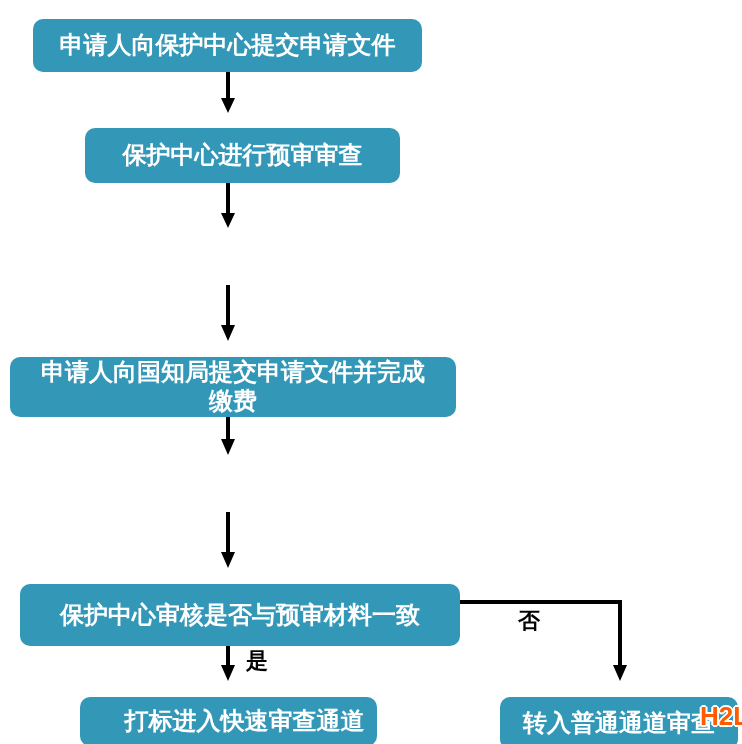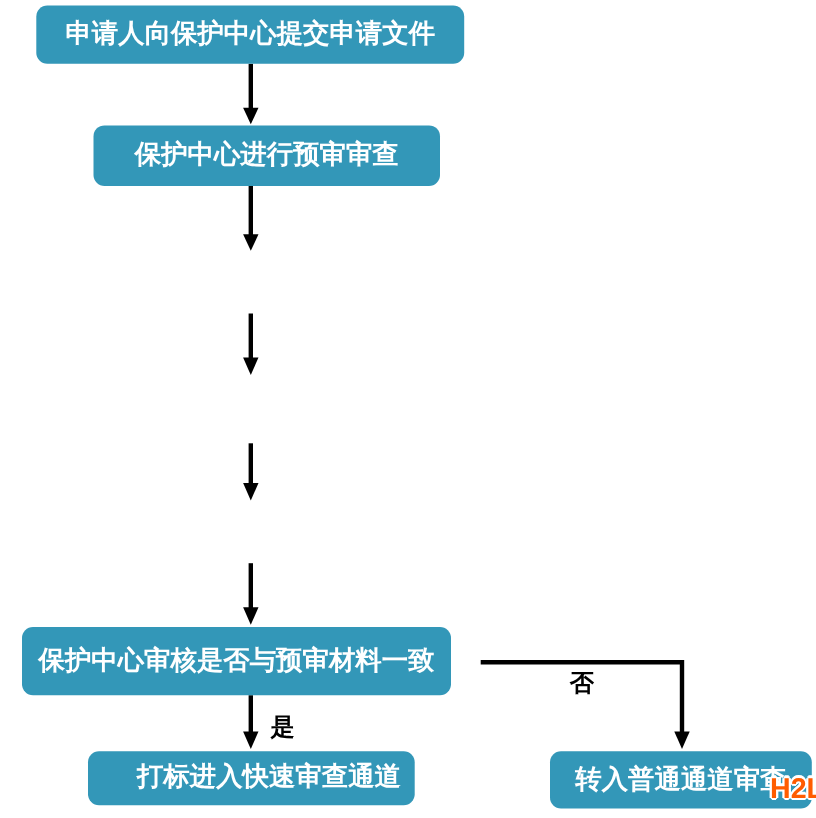--- a/index.html
+++ b/index.html
@@ -20,20 +20,21 @@
     border-radius:10px;
     color:#ffffff;
     display:flex; align-items:center; justify-content:center;
     text-align:center;
     font-weight:700;
     font-size:24px;
     line-height:1.2;
     white-space:nowrap;
     z-index:2;
     padding:0 8px;
+    margin-top:14px;
   }
   .node.wrap { white-space:normal; padding:0 22px; }
   .edge-label {
     position:absolute;
     color:#000000;
     font-weight:700;
     font-size:22px;
     z-index:3;
   }
   .watermark {
@@ -84,23 +85,26 @@
 
   <div class="node" style="left:33px; top:5px; width:389px; height:53px;">
     <span>申请人向保护中心提交申请文件</span>
   </div>
 
   <div class="node" style="left:85px; top:114px; width:315px; height:55px;">
     <span>保护中心进行预审审查</span>
   </div>
 
 
+  <div class="node wrap" style="left:10px; top:343px; width:446px; height:60px;">
+    <span>申请人向国知局提交申请文件并完成缴费</span>
+  </div>
 
 
-  <div class="node" style="left:20px; top:570px; width:390px; height:62px;">
+  <div class="node" style="left:20px; top:570px; width:440px; height:62px;">
     <span>保护中心审核是否与预审材料一致</span>
   </div>
 
   <div class="node" style="left:80px; top:683px; width:297px; height:49px;padding-left:40px;">
     <span>打标进入快速审查通道</span>
   </div>
 
   <div class="node" style="left:500px; top:683px; width:238px; height:52px;font-family:Liberation Serif, serif;">
     <span>转入普通通道审查</span>
   </div>

